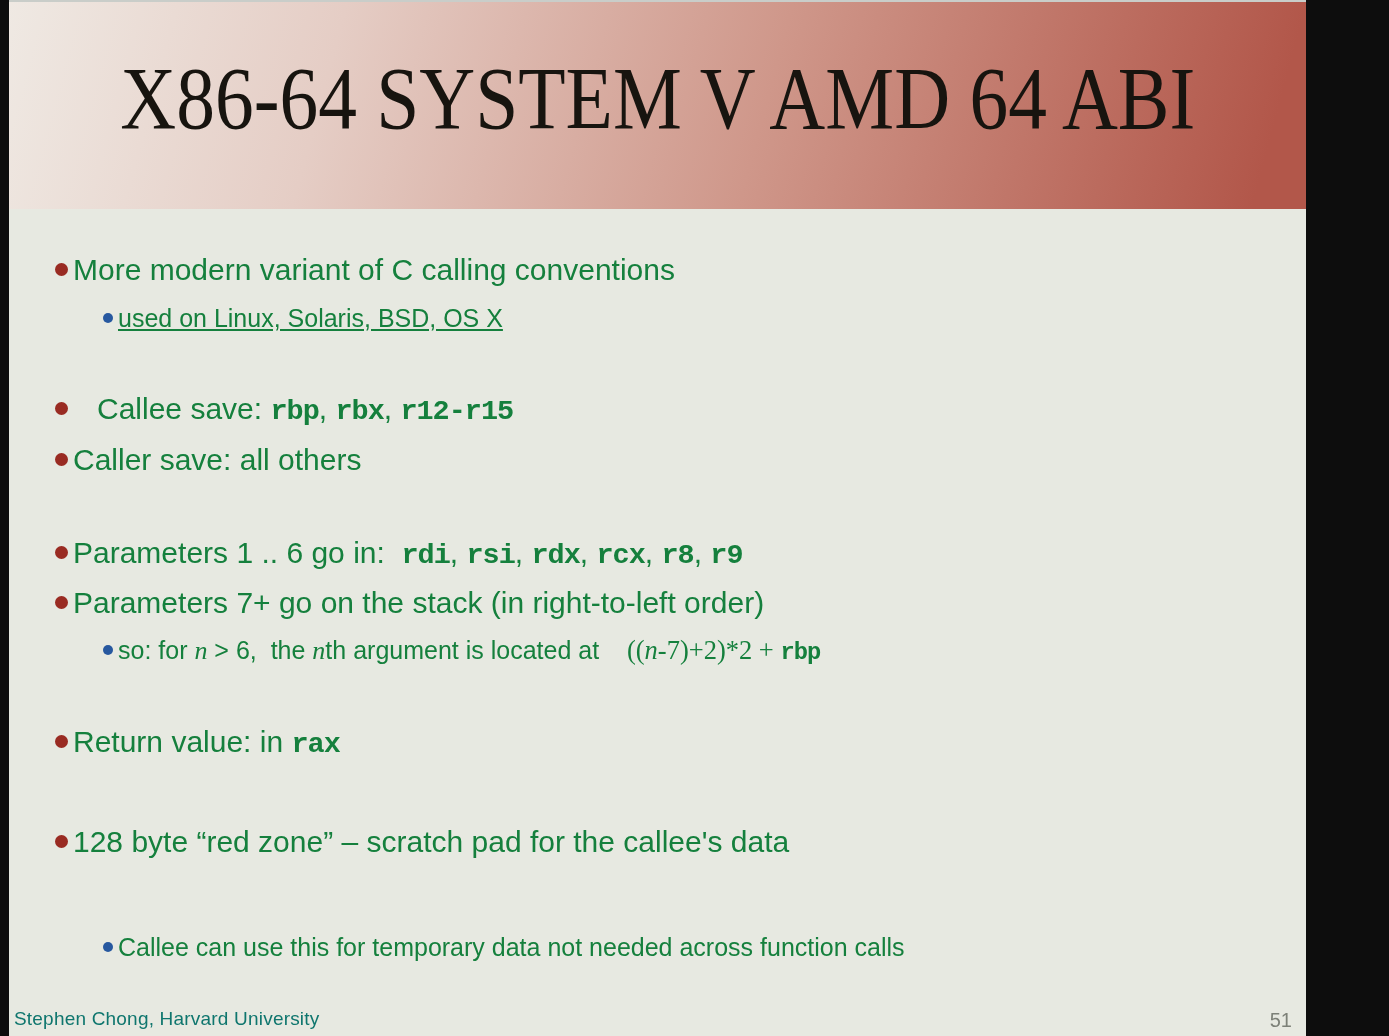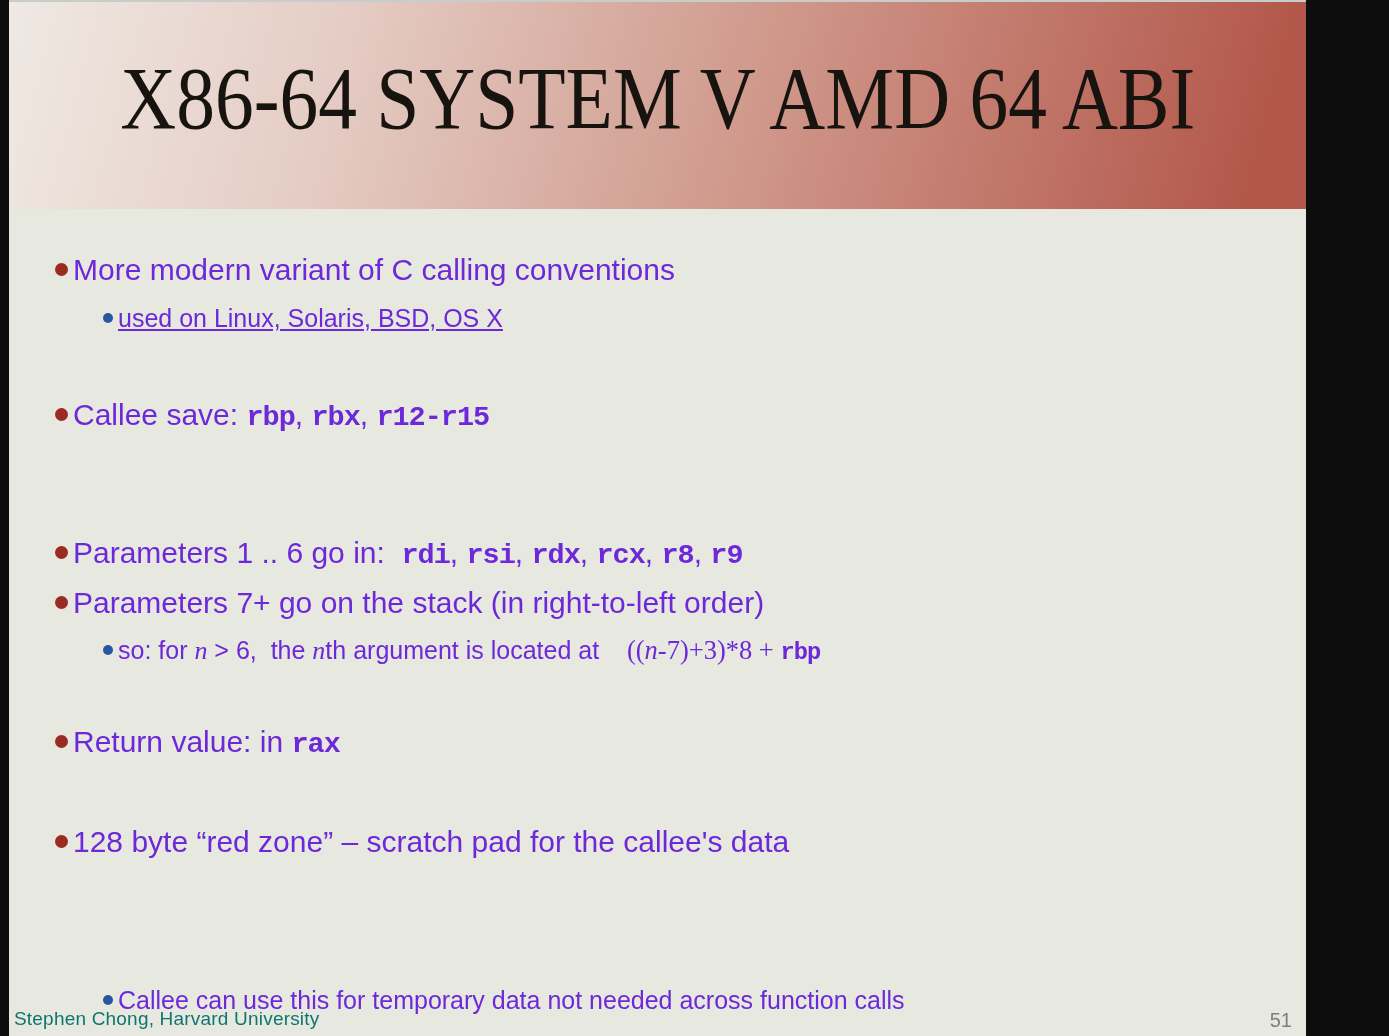--- a/index.html
+++ b/index.html
@@ -25,21 +25,21 @@
   .title{
     font-family:"Liberation Serif",serif;
     font-size:88px;font-weight:400;color:#17140f;
     white-space:nowrap;letter-spacing:0px;
     transform:scaleX(0.88);transform-origin:center;
     margin-top:-14px;
   }
   .content{position:absolute;left:0;right:0;top:207px;bottom:0;}
   .line{
     position:absolute;display:flex;align-items:flex-start;
-    white-space:pre;color:#6d28d9;
+    white-space:pre;color:#15803d;
   }
   .line .segs{white-space:pre;}
   .lvl1{left:46px;font-size:30px;line-height:44px;}
   .lvl2{left:94px;font-size:25px;line-height:36px;}
   .dot{flex:0 0 auto;border-radius:50%;}
   .lvl1 .dot{width:13px;height:13px;margin:15px 5px 0 0;background:#992b22;}
   .lvl2 .dot{width:10px;height:10px;margin:13px 5px 0 0;background:#27589f;}
   .seg-mono{
     font-family:"Liberation Mono","DejaVu Sans Mono",monospace;
     font-weight:700;font-size:0.95em;letter-spacing:-1px;
@@ -60,26 +60,27 @@
 <body>
 
 <div class="stage">
   <div class="slide">
     <div class="header">
       <div class="title">X86-64 SYSTEM V AMD 64 ABI</div>
     </div>
     <div class="content" id="content">
         <div class="line lvl1" style="top: 41px;"><span class="dot"></span><span class="segs"><span>More modern variant of C calling conventions</span></span></div>
         <div class="line lvl2" style="top: 93px; text-decoration: underline;"><span class="dot"></span><span class="segs"><span>used on Linux, Solaris, BSD, OS X</span></span></div>
-        <div class="line lvl1" style="top: 186px;"><span class="dot"></span><span class="segs"><span>Callee save: </span><span class="seg-mono">rbp</span><span>, </span><span class="seg-mono">rbx</span><span>, </span><span class="seg-mono">r12-r15</span></span></div>
+        <div class="line lvl1" style="top: 180px; gap: 24px;"><span class="dot"></span><span class="segs"><span>Callee save: </span><span class="seg-mono">rbp</span><span>, </span><span class="seg-mono">rbx</span><span>, </span><span class="seg-mono">r12-r15</span></span></div>
+        <div class="line lvl1" style="top: 231px;"><span class="dot"></span><span class="segs"><span>Caller save: all others</span></span></div>
         <div class="line lvl1" style="top: 324px;"><span class="dot"></span><span class="segs"><span>Parameters 1 .. 6 go in:  </span><span class="seg-mono">rdi</span><span>, </span><span class="seg-mono">rsi</span><span>, </span><span class="seg-mono">rdx</span><span>, </span><span class="seg-mono">rcx</span><span>, </span><span class="seg-mono">r8</span><span>, </span><span class="seg-mono">r9</span></span></div>
         <div class="line lvl1" style="top: 374px;"><span class="dot"></span><span class="segs"><span>Parameters 7+ go on the stack (in right-to-left order)</span></span></div>
-        <div class="line lvl2" style="top: 425px;"><span class="dot"></span><span class="segs"><span>so: for </span><span class="seg-it">n</span><span> &gt; 6,  the </span><span class="seg-it">n</span><span>th argument is located at    </span><span class="seg-fm">((</span><span class="seg-fmit">n</span><span class="seg-fm">-7)+3)*8 + </span><span class="seg-mono">rbp</span></span></div>
+        <div class="line lvl2" style="top: 425px;"><span class="dot"></span><span class="segs"><span>so: for </span><span class="seg-it">n</span><span> &gt; 6,  the </span><span class="seg-it">n</span><span>th argument is located at    </span><span class="seg-fm">((</span><span class="seg-fmit">n</span><span class="seg-fm">-7)+2)*2 + </span><span class="seg-mono">rbp</span></span></div>
         <div class="line lvl1" style="top: 513px;"><span class="dot"></span><span class="segs"><span>Return value: in </span><span class="seg-mono">rax</span></span></div>
         <div class="line lvl1" style="top: 613px;"><span class="dot"></span><span class="segs"><span>128 byte “red zone” – scratch pad for the callee's data</span></span></div>
-        <div class="line lvl2" style="top: 775px;"><span class="dot"></span><span class="segs"><span>Callee can use this for temporary data not needed across function calls</span></span></div>
+        <div class="line lvl2" style="top: 722px;"><span class="dot"></span><span class="segs"><span>Callee can use this for temporary data not needed across function calls</span></span></div>
       </div>
     <div class="footer-credit">Stephen Chong, Harvard University</div>
     <div class="page-number">51</div>
   </div>
   <div class="edge-bar left"></div>
   <div class="edge-bar right"></div>
 </div>
 
 </body></html>

